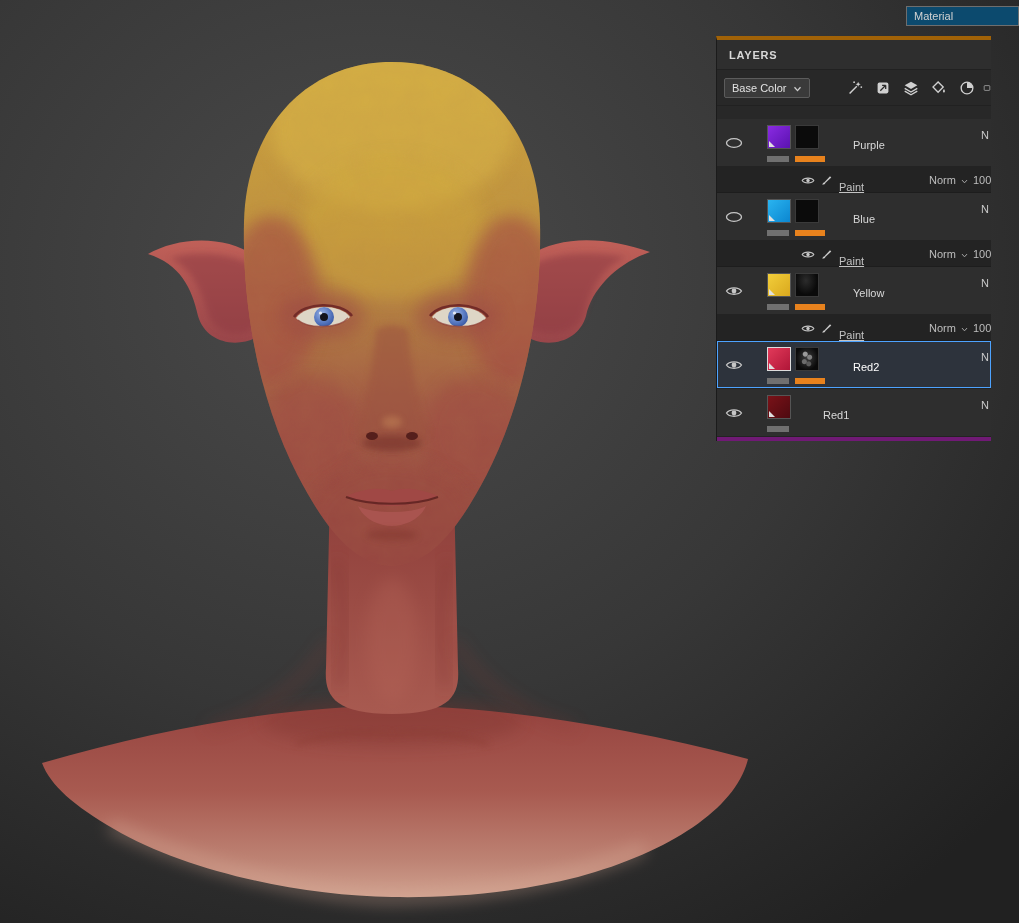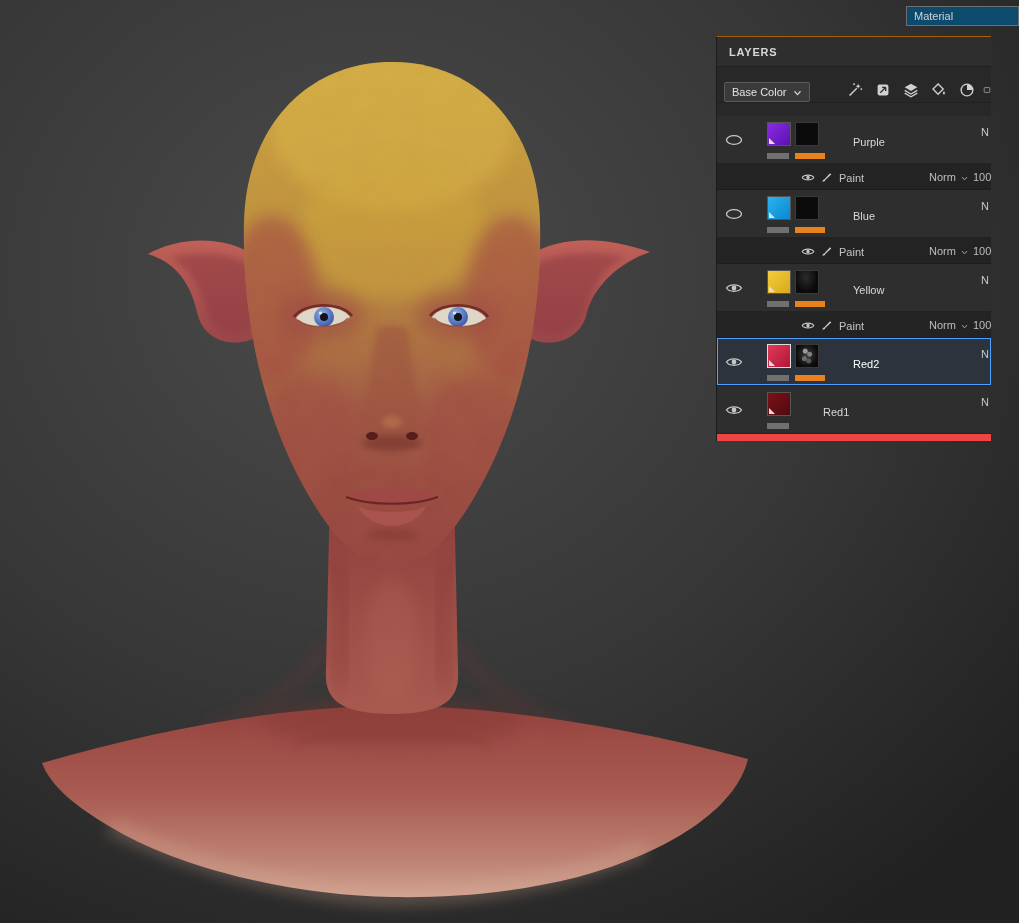--- a/index.html
+++ b/index.html
@@ -14,30 +14,30 @@
   .material-field {
     position:absolute; left:906px; top:6px; width:113px; height:20px;
     background:#0c4a6e; border:1px solid #6e6e6e;
     display:flex; align-items:center; padding-left:7px;
     font-size:11px; color:#d2d2d2;
   }
 
   
   .layers-panel {
     position:absolute; left:716px; top:36px; width:275px; height:405px;
-    background:#ef4444; border-left:1px solid #1b1b1b; border-top:1px solid #a16207;
+    background:#701a75; border-left:1px solid #1b1b1b; border-top:4px solid #a16207;
     color:#cccccc; overflow:hidden;
   }
   .panel-header {
     height:30px; display:flex; align-items:center; padding-left:12px;
     background:#2e2e2e; border-bottom:1px solid #212121;
     font-size:11px; font-weight:bold; letter-spacing:.8px; color:#d8d8d8;
   }
   .panel-toolbar {
-    height:36px; display:flex; align-items:flex-end;
+    height:36px; display:flex; align-items:center;
     padding-left:7px; background:#282828; border-bottom:1px solid #212121;
   }
   .channel-dropdown {
     height:20px; background:#3a3a3a; border:1px solid #5c5c5c; border-radius:2px;
     display:flex; align-items:center; gap:7px; padding:0 7px;
     font-size:11px; color:#e2e2e2; cursor:pointer;
   }
   .toolbar-icons { margin-left:auto; display:flex; align-items:center; gap:4px; overflow:hidden; }
   .tool-btn { width:24px; height:24px; display:flex; align-items:center; justify-content:center; }
   .tool-btn.clipped { width:8px; overflow:hidden; justify-content:flex-start; }
@@ -84,21 +84,21 @@
   .bar { position:absolute; top:37px; height:6px; cursor:pointer; }
   .bar.gray   { left:50px; width:22px; background:#707070; }
   .bar.orange { left:78px; width:30px; background:#e8821d; }
 
   .paint-row {
     position:relative; height:26px; background:#232323; border-bottom:1px solid #1d1d1d;
     font-size:11px; color:#c4c4c4;
   }
   .p-eye   { position:absolute; left:84px; top:8px; }
   .p-brush { position:absolute; left:104px; top:7px; }
-  .p-label { position:absolute; left:122px; top:8px; }
+  .p-label { position:absolute; left:122px; top:14px;text-decoration:underline; }
   .paint-right {
     position:absolute; right:0; top:7px; width:62px; overflow:hidden;
     display:flex; align-items:center; gap:5px; font-size:11px; color:#bdbdbd; cursor:pointer;
   }
 </style>
 </head>
 <body>
 
 <div id="app">
 

